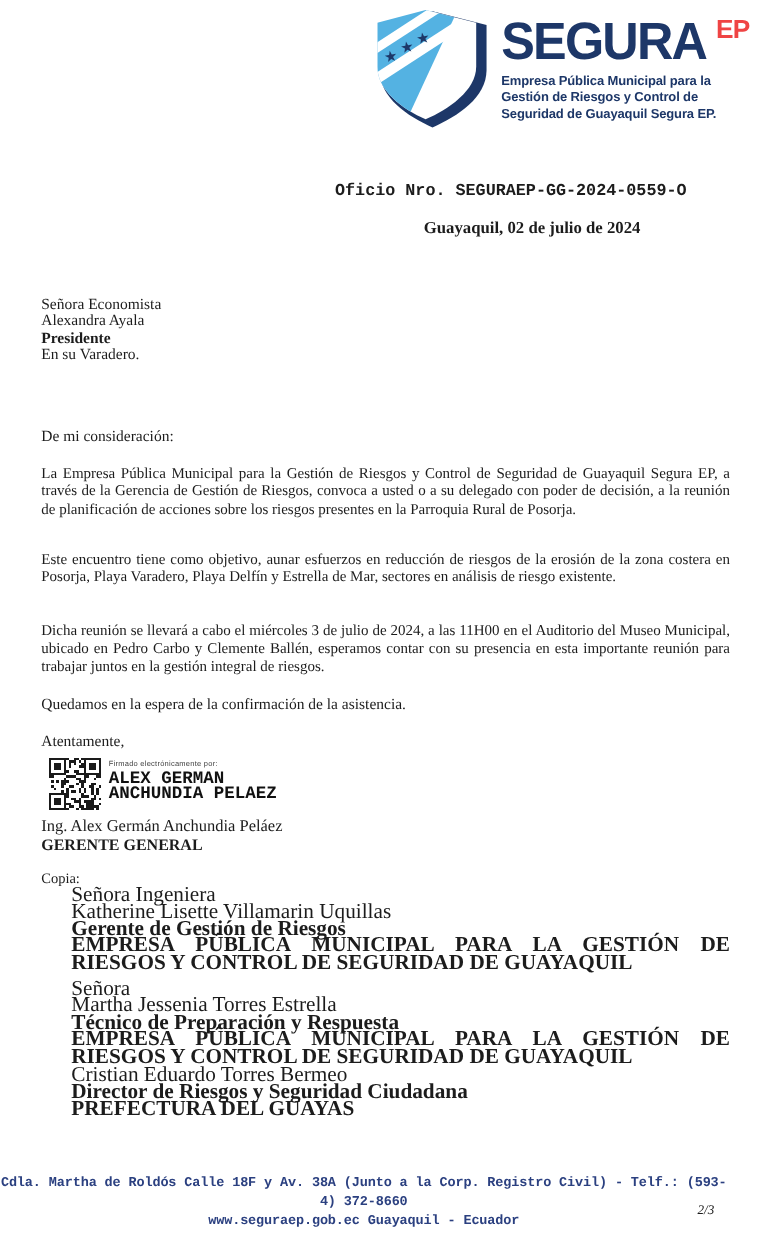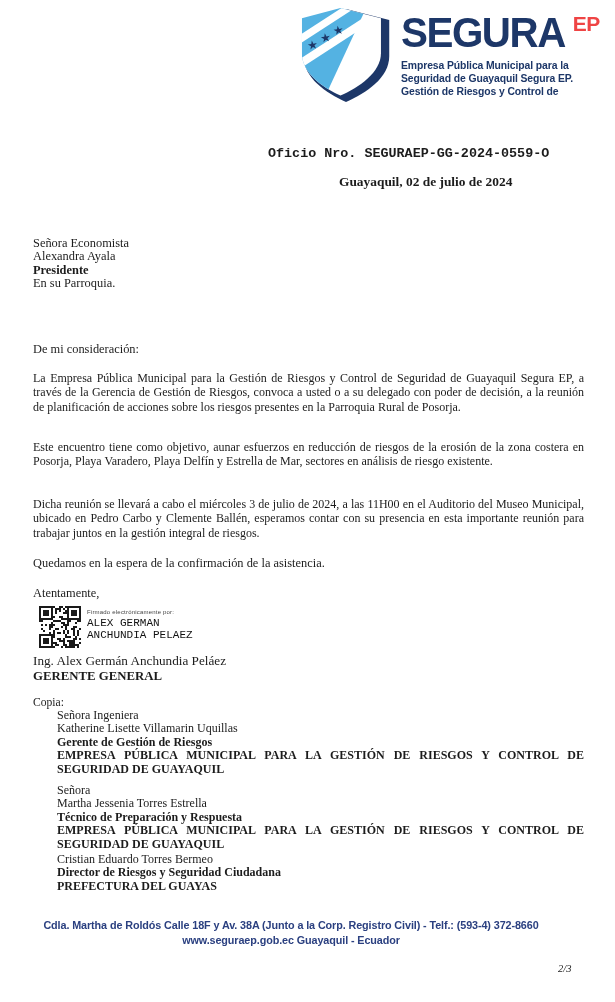--- a/index.html
+++ b/index.html
@@ -32,33 +32,33 @@
   .p1{top:371px;}
   .p2{top:440px;}
   .p3{top:497px;}
   .confirm{position:absolute;top:556px;left:33px;font-size:12.4px;}
   .closing{position:absolute;top:586px;left:33px;font-size:12.4px;}
   
   .stamp-row{position:absolute;top:606px;left:39px;display:flex;align-items:flex-start;}
   .qr{width:42px;height:42px;flex:0 0 auto;}
   .stamp-text{margin-left:6px;margin-top:3px;}
   .stamp-label{font-family:"Liberation Sans", sans-serif;font-size:6px;color:#444;letter-spacing:0.2px;}
-  .stamp-name{font-family:"Liberation Mono", monospace;font-size:11px;font-weight:normal;line-height:11.5px;margin-top:3px;color:#111;}
+  .stamp-name{font-family:"Liberation Mono", monospace;font-size:14px;font-weight:bold;line-height:11.5px;margin-top:3px;color:#111;}
   .signer-name{position:absolute;top:653px;left:33px;font-size:13.2px;}
   .signer-title{position:absolute;top:669px;left:33px;font-size:12.8px;font-weight:bold;}
   
   .copy-label{position:absolute;top:696px;left:33px;font-size:11.6px;}
-  .copy-entry{position:absolute;left:57px;width:527px;font-size:12px;line-height:13.4px;}
+  .copy-entry{position:absolute;left:57px;width:527px;font-size:17px;line-height:13.4px;}
   .ce1{top:709px;}
   .ce2{top:784px;}
   .ce3{top:853px;}
   .copy-org{font-weight:bold;text-align:justify;}
   
-  .footer{position:absolute;top:918px;left:0;width:582px;text-align:center;
-    font-family:Liberation Sans, sans-serif;font-weight:bold;color:#2b4080;
+  .footer{position:absolute;top:940px;left:0;width:582px;text-align:center;
+    font-family:Liberation Mono, monospace;font-weight:bold;color:#2b4080;
     font-size:10.8px;line-height:15px;letter-spacing:-0.1px;}
   .page-num{position:absolute;top:963px;left:558px;font-size:10.5px;font-style:italic;}
 </style>
 </head>
 <body>
 
 <div class="page">
 
   <div class="logo-block">
     <svg class="logo-shield" viewBox="0 0 100 104">
@@ -87,34 +87,34 @@
         </g>
       </g>
     </svg>
     <div class="logo-text">
       <div class="brand-row">
         <span class="brand-main">SEGURA</span>
         <span class="brand-suffix">EP</span>
       </div>
       <div class="tagline">
         <div>Empresa Pública Municipal para la</div>
+        <div>Gestión de Riesgos y Control de</div>
         <div>Seguridad de Guayaquil Segura EP.</div>
-        <div>Gestión de Riesgos y Control de</div>
       </div>
     </div>
   </div>
 
   <div class="ref-line">Oficio Nro. SEGURAEP-GG-2024-0559-O</div>
   <div class="date-line">Guayaquil, 02 de julio de 2024</div>
 
   <div class="recipient">
     <div>Señora Economista</div>
     <div>Alexandra Ayala</div>
     <div class="bold">Presidente</div>
-    <div>En su Parroquia.</div>
+    <div>En su Varadero.</div>
   </div>
 
   <div class="salutation">De mi consideración:</div>
 
   <div class="para p1">La Empresa Pública Municipal para la Gestión de Riesgos y Control de Seguridad de Guayaquil Segura EP, a través de la Gerencia de Gestión de Riesgos, convoca a usted o a su delegado con poder de decisión, a la reunión de planificación de acciones sobre los riesgos presentes en la Parroquia Rural de Posorja.</div>
   <div class="para p2">Este encuentro tiene como objetivo, aunar esfuerzos en reducción de riesgos de la erosión de la zona costera en Posorja, Playa Varadero, Playa Delfín y Estrella de Mar, sectores en análisis de riesgo existente.</div>
   <div class="para p3">Dicha reunión se llevará a cabo el miércoles 3 de julio de 2024, a las 11H00 en el Auditorio del Museo Municipal, ubicado en Pedro Carbo y Clemente Ballén, esperamos contar con su presencia en esta importante reunión para trabajar juntos en la gestión integral de riesgos.</div>
 
   <div class="confirm">Quedamos en la espera de la confirmación de la asistencia.</div>
   <div class="closing">Atentamente,</div>

